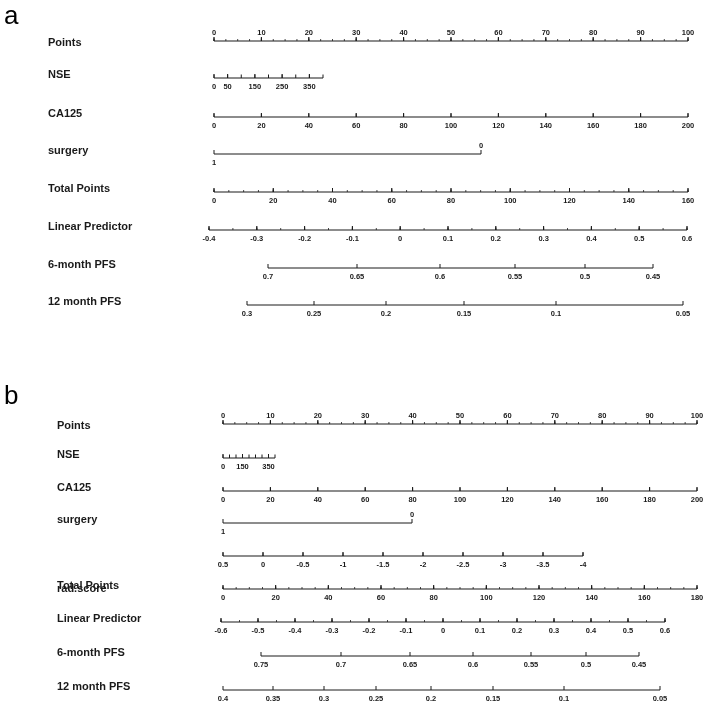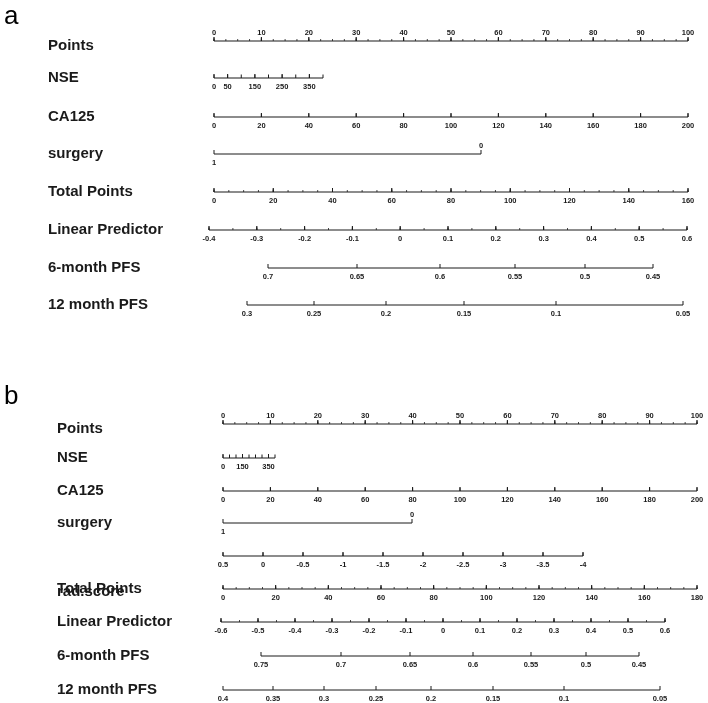--- a/index.html
+++ b/index.html
@@ -1,19 +1,19 @@
 <!DOCTYPE html>
 <html><head>
 <meta charset="utf-8">
 <style>
   html, body { margin: 0; padding: 0; background: #ffffff; }
   body { width: 708px; height: 703px; position: relative; overflow: hidden;
          font-family: "Liberation Sans", "DejaVu Sans", sans-serif; color: #111; }
   .panel-letter { position: absolute; font-size: 26px; font-weight: normal; color: #000; line-height: 1; }
-  .row-label { position: absolute; font-size: 15px; font-weight: bold; color: #1a1a1a; white-space: nowrap; }
+  .row-label { position: absolute; font-size: 11px; font-weight: bold; color: #1a1a1a; white-space: nowrap; }
   svg.axes { position: absolute; left: 0; top: 0; }
   svg text { font-family: "Liberation Sans", "DejaVu Sans", sans-serif; font-size: 7.5px; font-weight: bold; fill: #1a1a1a; }
 </style>
 </head>
 <body>
 
 <div class="panel-letter" id="letter-a" style="left: 4px; top: 2px;">a</div>
 <div class="panel-letter" id="letter-b" style="left: 4px; top: 382px;">b</div>
 
 <div id="labels">

